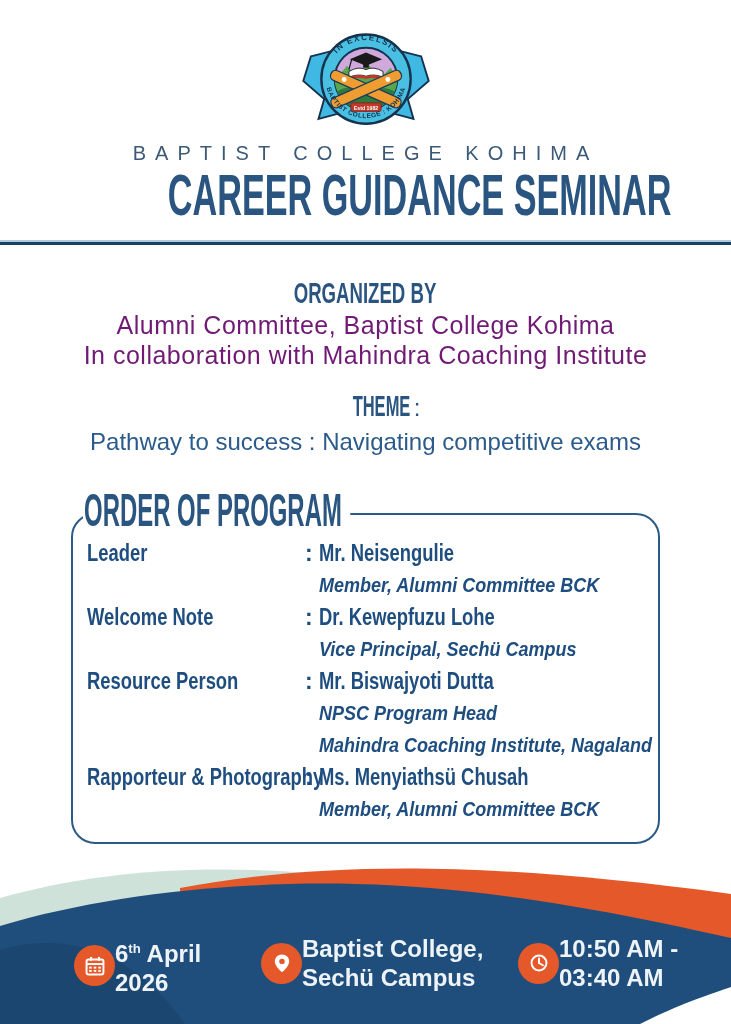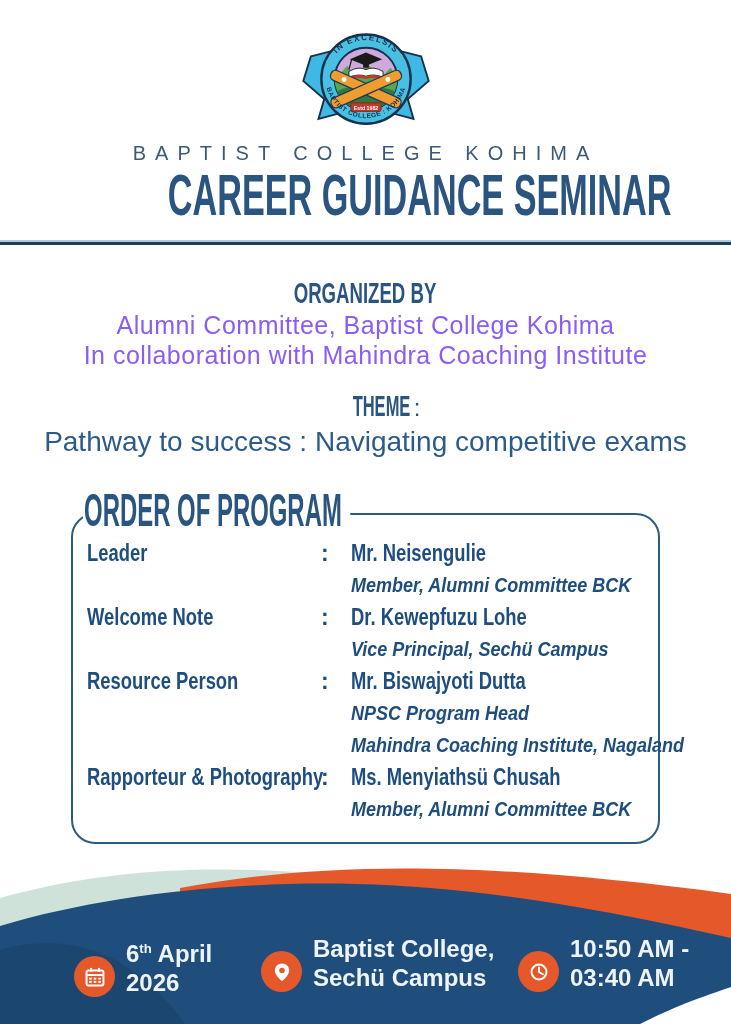--- a/index.html
+++ b/index.html
@@ -18,55 +18,55 @@
   .main-title { text-align:right; margin-top:2px; line-height:1; }
   .cond {
     display:inline-block; font-weight:bold; color:#2a5580;
     transform-origin:center; white-space:nowrap;
   }
   .main-title .cond { font-size:57px; transform:scaleX(0.60); letter-spacing:0px; }
   .divider { margin-top:16px; height:5px; background:#1e4060; border-top:2px solid #aecbde; }
   
   .organized { margin-top:31px; text-align:center; }
   .organized .cond { font-size:30px; transform:scaleX(0.62); }
-  .steel-line { font-size:25px; line-height:30px; color:#8b5cf6; letter-spacing:0.5px; }
+  .steel-line { font-size:25px; line-height:30px; color:#701a75; letter-spacing:0.5px; }
   
   .theme { margin-top:20px; text-align:center; }
   .theme-head { line-height:32px;margin-left:18px; }
   .theme-head .cond { font-size:30px; transform:scaleX(0.55); }
   .theme-colon { font-size:24px; color:#2a5580; margin-left:-20px; font-weight:400; }
-  .theme-line { font-size:28px; line-height:30px; color:#2b5b8a; }
+  .theme-line { font-size:24px; line-height:30px; color:#2b5b8a; }
   .theme-line b { font-weight:bold; color:#244f80; }
   
   .program-wrap { margin:56px 71px 0 71px; position:relative; }
   .program-box {
     position:relative; border:2px solid #2c5a86; border-radius:24px;
     padding:22px 16px 17px 14px; min-height:318px;
   }
   .program-heading {
     position:absolute; top:-30px; left:10px; background:#ffffff;
     padding:0 16px 4px 2px; font-size:46px; transform:scaleX(0.52);
     transform-origin:left center; line-height:1.1;
   }
-  .prow { display:grid; grid-template-columns:218px 14px 1fr; align-items:start;gap:16px; }
+  .prow { display:grid; grid-template-columns:218px 14px 1fr; align-items:start; }
   .plabel, .pname {
     display:inline-block; font-weight:bold; color:#1e4d7f; font-size:23px;
     line-height:32px; transform:scaleX(0.80); transform-origin:left center; white-space:nowrap;
   }
   .pcolon { font-weight:bold; color:#1e4d7f; font-size:23px; line-height:32px; }
   .psub {
     display:block; font-weight:bold; font-style:italic; color:#1e4d7f;
     font-size:20px; line-height:32px; transform:scaleX(0.90);
     transform-origin:left center; white-space:nowrap;
   }
   
   .footer { position:absolute; left:0; bottom:0; width:731px; height:170px; }
   .footer svg.waves { position:absolute; inset:0; }
   .finfo {
-    position:absolute; display:flex; align-items:flex-end; gap:11px; top:80px;
+    position:absolute; display:flex; align-items:center; gap:0; top:80px;
   }
   .finfo .icon-circle {
     width:41px; height:41px; border-radius:50%; background:#e4582a;
     display:flex; align-items:center; justify-content:center; flex:0 0 auto;
   }
   .ftext { color:#eef3f8; font-weight:bold; font-size:24px; line-height:29px; }
   .ftext sup { font-size:0.55em; }
   .f-date  { left:74px; }
   .f-venue { left:261px; }
   .f-time  { left:518px; }

